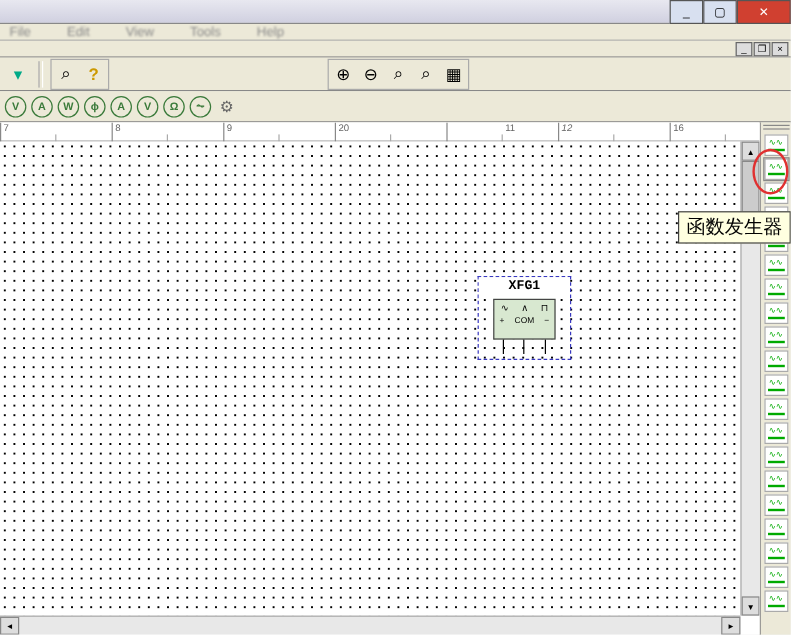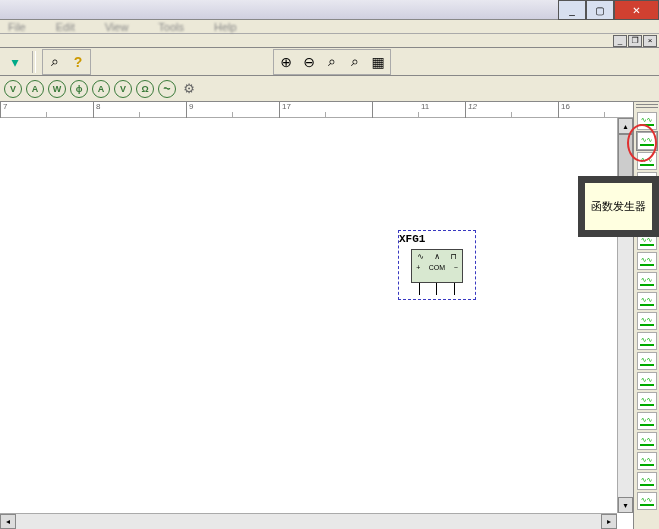--- a/index.html
+++ b/index.html
@@ -31,21 +31,21 @@
 .main-area { position: absolute; top: 102px; left: 0; right: 0; bottom: 0; display: flex; }
 
 .canvas-wrap { flex: 1; position: relative; overflow: hidden; background: #fff; }
 .ruler-h { height: 16px; background: #fff; border-bottom: 1px solid #aaa; display: flex; position: relative; font-size: 8px; color: #666; }
 .ruler-h .tick { position: absolute; top: 0; height: 16px; border-left: 1px solid #888; padding-left: 2px; }
 .ruler-h .halftick { position: absolute; top: 10px; height: 6px; border-left: 1px solid #aaa; }
 
 .canvas { position: absolute; top: 16px; left: 0; right: 16px; bottom: 16px; background: #fff; background-image: radial-gradient(circle, #000 0.6px, transparent 0.6px); background-size: 8px 8px; }
 
 .component { position: absolute; left: 398px; top: 112px; width: 78px; height: 70px; border: 1px dashed #3838c0; }
-.comp-label { text-align: left; font-size: 11px; font-weight: bold; background: #fff; padding: 2px 0 4px; font-family: "Courier New", monospace; }
+.comp-label { text-align: center; font-size: 11px; font-weight: bold; background: #fff; padding: 2px 0 4px; font-family: "Courier New", monospace; }
 .comp-body { width: 52px; height: 34px; margin: 0 auto; background: #d8e8d0; border: 1px solid #444; display: flex; flex-direction: column; }
 .comp-row { display: flex; height: 12px; align-items: center; justify-content: space-around; font-size: 8px; }
 .comp-row span { font-size: 8px; }
 .comp-pins { display: flex; justify-content: space-around; font-size: 7px; height: 10px; align-items: center; }
 .comp-leads { display: flex; justify-content: space-around; height: 12px; }
 .comp-leads span { width: 1px; background: #000; height: 12px; }
 
 .vscroll { position: absolute; right: 0; top: 16px; bottom: 16px; width: 16px; background: #e8e8e8; border-left: 1px solid #aaa; }
 .vscroll .arr { height: 16px; background: #ddd; border: 1px solid #888; font-size: 8px; display: flex; align-items: center; justify-content: center; cursor: pointer; }
 .vscroll .thumb { position: absolute; top: 16px; left: 0; right: 0; height: 60px; background: #ccc; border: 1px solid #888; cursor: pointer; }
@@ -55,21 +55,21 @@
 .hscroll .arr { width: 16px; height: 100%; background: #ddd; border: 1px solid #888; font-size: 8px; display: flex; align-items: center; justify-content: center; float: left; cursor: pointer; }
 .hscroll .arr-r { float: right; }
 
 .inst-panel { width: 26px; background: #ece9d8; border-left: 1px solid #888; display: flex; flex-direction: column; align-items: center; padding-top: 2px; gap: 2px; overflow: hidden; }
 .inst-handle { width: 22px; height: 4px; border-top: 1px solid #888; border-bottom: 1px solid #888; margin-bottom: 2px; }
 .inst-btn { width: 20px; height: 18px; border: 1px solid #aaa; background: #fff; display: flex; flex-direction: column; align-items: center; justify-content: center; font-size: 6px; cursor: pointer; overflow: hidden; line-height: 1; }
 .inst-btn .wav { color: #0a0; font-size: 7px; }
 .inst-btn .bar { width: 14px; height: 2px; background: #0a0; margin-top: 1px; }
 .highlight-circle { position: absolute; right: 2px; top: 124px; width: 30px; height: 38px; border: 2.5px solid #e03030; border-radius: 50%; pointer-events: none; z-index: 10; }
 
-.tooltip { position: absolute; right: 0; top: 176px; background: #ffffe0; border: 7px solid #404040; padding: 16px 6px; font-size: 11px; z-index: 11; white-space: nowrap; }
+.tooltip { position: absolute; right: 0; top: 176px; background: #ffffe0; border: 1px solid #404040; padding: 2px 6px; font-size: 16px; z-index: 11; white-space: nowrap; }
 </style>
 </head>
 <body>
 
 <div class="titlebar">
   <div class="win-controls">
     <div class="win-btn win-min">_</div>
     <div class="win-btn win-max">▢</div>
     <div class="win-btn win-close">✕</div>
   </div>
@@ -119,21 +119,21 @@
 
 <div class="main-area">
   <div class="canvas-wrap">
     <div class="ruler-h" id="ruler">
         <div class="tick" style="left: 0px;">7</div>
         <div class="halftick" style="left: 46px;"></div>
         <div class="tick" style="left: 93px;">8</div>
         <div class="halftick" style="left: 139px;"></div>
         <div class="tick" style="left: 186px;">9</div>
         <div class="halftick" style="left: 232px;"></div>
-        <div class="tick" style="left: 279px;">17</div>
+        <div class="tick" style="left: 279px;">20</div>
         <div class="halftick" style="left: 325px;"></div>
         <div class="tick" style="left: 372px; padding-left: 48px;">11</div>
         <div class="halftick" style="left: 418px;"></div>
         <div class="tick" style="left: 465px; font-style: italic;">12</div>
         <div class="halftick" style="left: 511px;"></div>
         <div class="tick" style="left: 558px;">16</div>
         <div class="halftick" style="left: 604px;"></div>
       </div>
     <div class="canvas">
       <div class="component">

